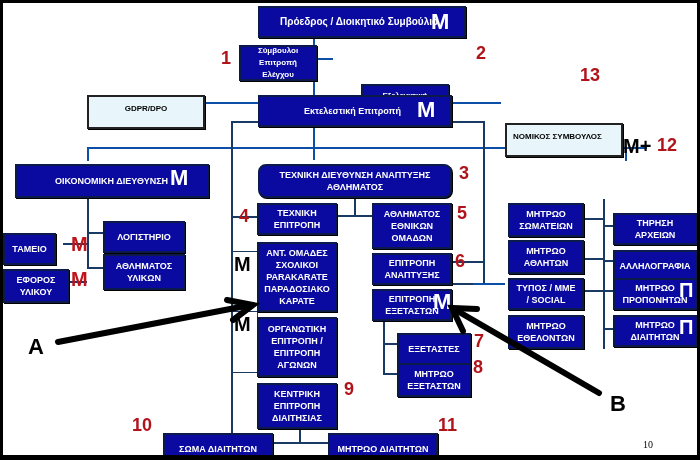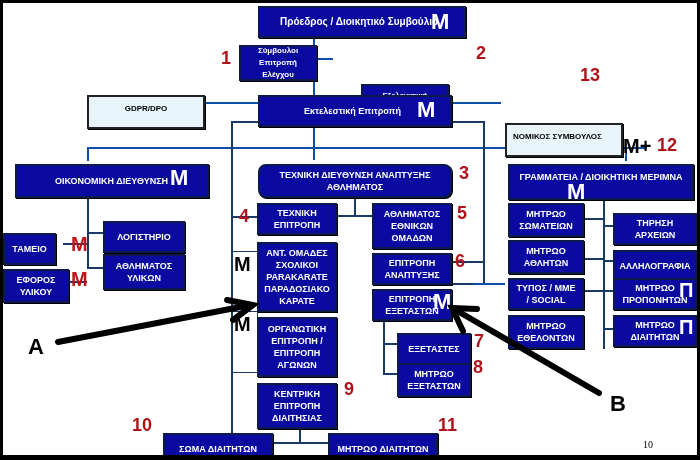--- a/index.html
+++ b/index.html
@@ -89,23 +89,20 @@
   <div class="box light" style="left:502px;top:90px;width:118px;height:34px;font-size:8px;justify-content:flex-start;padding-left:6px;margin-top:30px;">
       <span>ΝΟΜΙΚΟΣ ΣΥΜΒΟΥΛΟΣ</span>
     </div>
   <div class="box" style="left:12px;top:161px;width:194px;height:34px;justify-content:flex-start;padding-left:38px;">
       <span>ΟΙΚΟΝΟΜΙΚΗ ΔΙΕΥΘΥΝΣΗ</span>
     </div>
   <div class="box" style="left:255px;top:161px;width:194px;height:34px;border-radius:8px;">
       <span>ΤΕΧΝΙΚΗ ΔΙΕΥΘΥΝΣΗ ΑΝΑΠΤΥΞΗΣ
 ΑΘΛΗΜΑΤΟΣ</span>
     </div>
-  <div class="box" style="left:505px;top:161px;width:186px;height:36px;align-items:flex-start;padding-top:5px;">
-      <span>ΓΡΑΜΜΑΤΕΙΑ / ΔΙΟΙΚΗΤΙΚΗ ΜΕΡΙΜΝΑ</span>
-    </div>
 
   <div class="box" style="left:0px;top:230px;width:53px;height:26px;">
       <span>ΤΑΜΕΙΟ</span>
     </div>
   <div class="box" style="left:100px;top:218px;width:82px;height:26px;">
       <span>ΛΟΓΙΣΤΗΡΙΟ</span>
     </div>
   <div class="box" style="left:0px;top:266px;width:66px;height:34px;">
       <span>ΕΦΟΡΟΣ
 ΥΛΙΚΟΥ</span>

